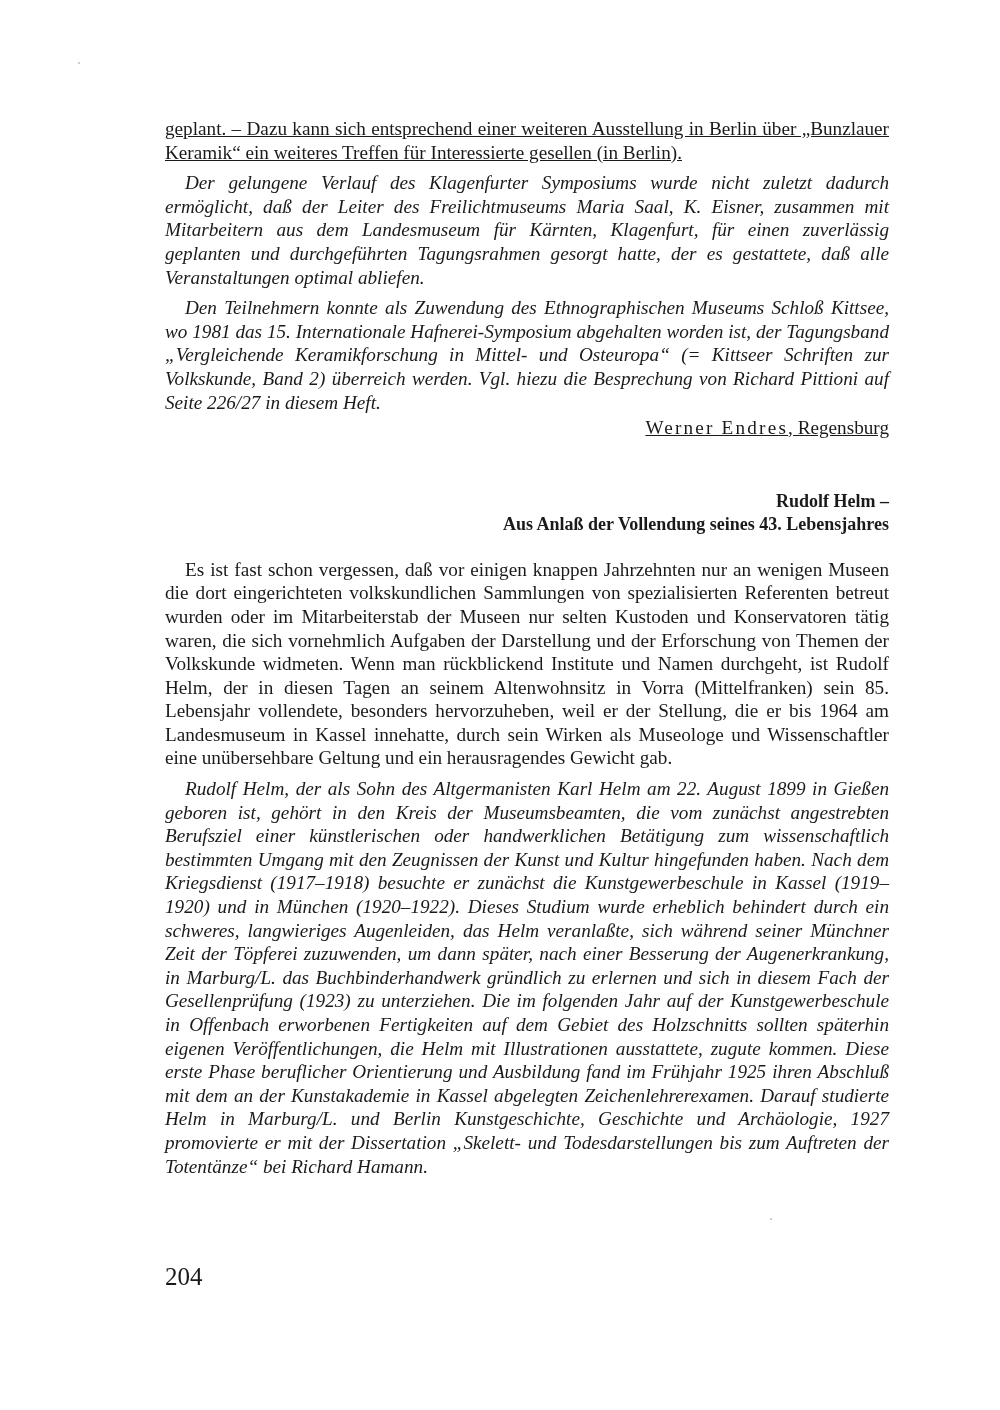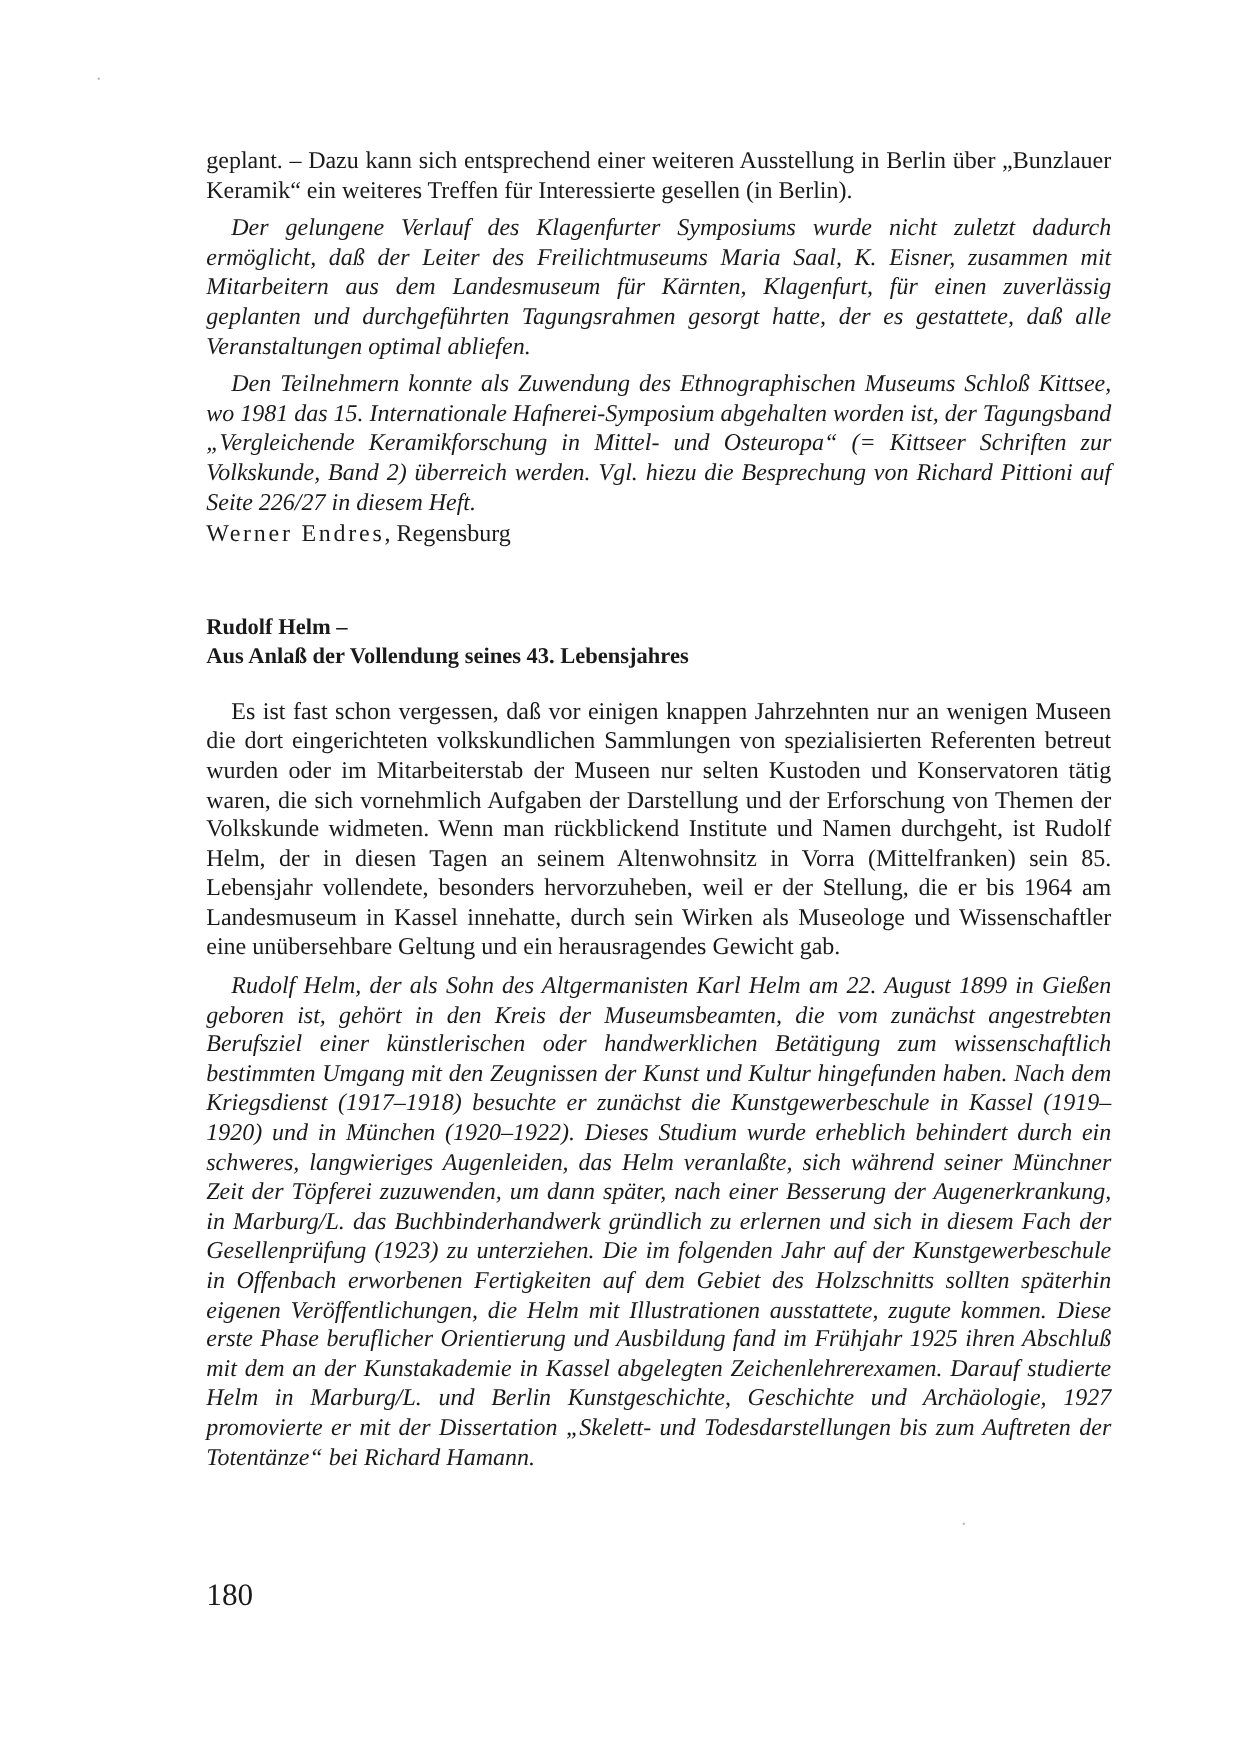--- a/index.html
+++ b/index.html
@@ -3,26 +3,26 @@
   <meta charset="utf-8">
   <style>
     html, body { margin: 0; padding: 0; background: #ffffff; }
     body { width: 1000px; height: 1410px; position: relative; overflow: hidden; }
     .page {
       position: absolute; left: 165px; top: 117px; width: 724px;
       font-family: "Liberation Serif", serif;
       font-size: 19.2px; line-height: 23.6px; color: #1a1a1a;
     }
     p { margin: 0; text-align: justify; text-indent: 20px; hyphens: none; }
-    p.noindent { text-indent: 0; }
+    p.noindent { text-indent: 0; text-decoration: underline; }
     .gap { margin-top: 7px; font-style: italic; }
-    .signature { text-indent: 0; margin-top: 2px; }
+    .signature { text-align: right; text-indent: 0; margin-top: 2px; text-decoration: underline; }
     .spaced { letter-spacing: 2.2px; }
     .heading {
-      text-align: left; font-weight: bold; font-size: 18px; line-height: 23px;
+      text-align: right; font-weight: bold; font-size: 18px; line-height: 23px;
       margin-top: 50px; margin-bottom: 22px;
     }
     .heading div { text-indent: 0; }
     .pagenum {
       position: absolute; left: 165px; top: 1263px;
       font-family: "Liberation Serif", serif; font-size: 25px; color: #1a1a1a;
     }
     .speck { position: absolute; width: 2px; height: 2px; background: #bbb; border-radius: 1px; }
   </style>
 </head>
@@ -39,16 +39,16 @@
   <section>
     <div class="heading">
       <div>Rudolf Helm –</div>
       <div>Aus Anlaß der Vollendung seines 43. Lebensjahres</div>
     </div>
     <p>Es ist fast schon vergessen, daß vor einigen knappen Jahrzehnten nur an wenigen Museen die dort eingerichteten volkskundlichen Sammlungen von spezialisierten Referenten betreut wurden oder im Mitarbeiterstab der Museen nur selten Kustoden und Konservatoren tätig waren, die sich vornehmlich Aufgaben der Darstellung und der Erforschung von Themen der Volkskunde widmeten. Wenn man rückblickend Institute und Namen durchgeht, ist Rudolf Helm, der in diesen Tagen an seinem Altenwohnsitz in Vorra (Mittelfranken) sein 85. Lebensjahr vollendete, besonders hervorzuheben, weil er der Stellung, die er bis 1964 am Landesmuseum in Kassel innehatte, durch sein Wirken als Museologe und Wissenschaftler eine unübersehbare Geltung und ein herausragendes Gewicht gab.</p>
     <p class="gap">Rudolf Helm, der als Sohn des Altgermanisten Karl Helm am 22. August 1899 in Gießen geboren ist, gehört in den Kreis der Museumsbeamten, die vom zunächst angestrebten Berufsziel einer künstlerischen oder handwerklichen Betätigung zum wissenschaftlich bestimmten Umgang mit den Zeugnissen der Kunst und Kultur hingefunden haben. Nach dem Kriegsdienst (1917–1918) besuchte er zunächst die Kunstgewerbeschule in Kassel (1919–1920) und in München (1920–1922). Dieses Studium wurde erheblich behindert durch ein schweres, langwieriges Augenleiden, das Helm veranlaßte, sich während seiner Münchner Zeit der Töpferei zuzuwenden, um dann später, nach einer Besserung der Augenerkrankung, in Marburg/L. das Buchbinderhandwerk gründlich zu erlernen und sich in diesem Fach der Gesellenprüfung (1923) zu unterziehen. Die im folgenden Jahr auf der Kunstgewerbeschule in Offenbach erworbenen Fertigkeiten auf dem Gebiet des Holzschnitts sollten späterhin eigenen Veröffentlichungen, die Helm mit Illustrationen ausstattete, zugute kommen. Diese erste Phase beruflicher Orientierung und Ausbildung fand im Frühjahr 1925 ihren Abschluß mit dem an der Kunstakademie in Kassel abgelegten Zeichenlehrerexamen. Darauf studierte Helm in Marburg/L. und Berlin Kunstgeschichte, Geschichte und Archäologie, 1927 promovierte er mit der Dissertation „Skelett- und Todesdarstellungen bis zum Auftreten der Totentänze“ bei Richard Hamann.</p>
   </section>
 </div>
 
-<div class="pagenum">180</div>
+<div class="pagenum">204</div>
 
 <div class="speck" style="left:78px; top:62px;"></div>
 <div class="speck" style="left:770px; top:1218px;"></div>
 
 </body></html>

